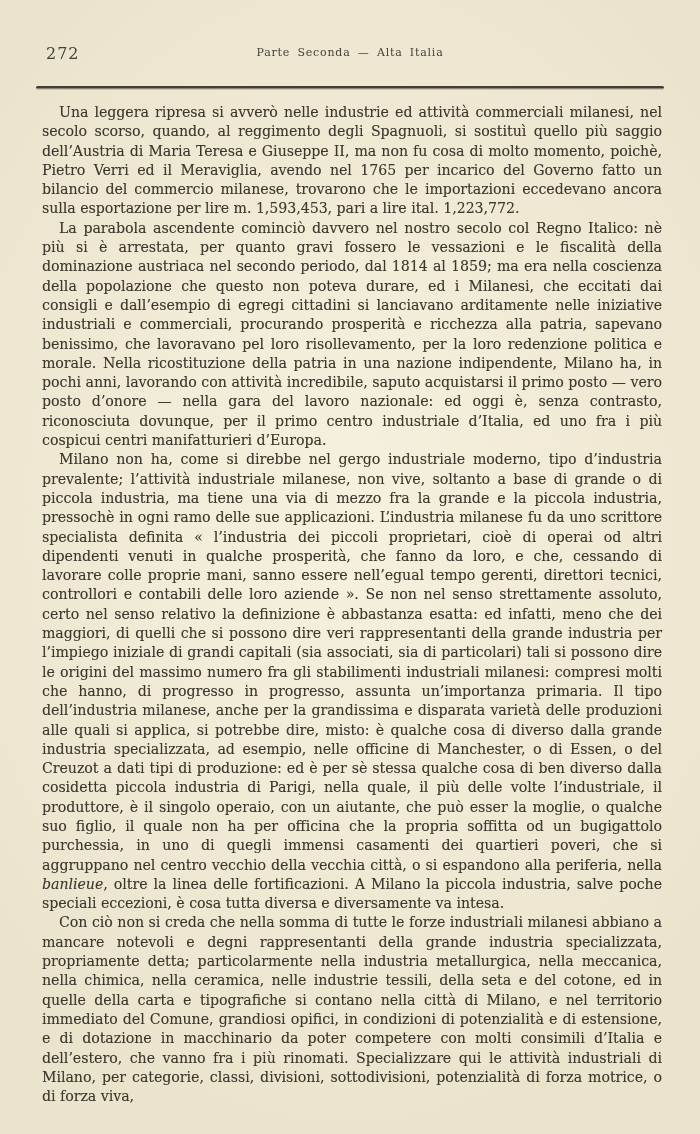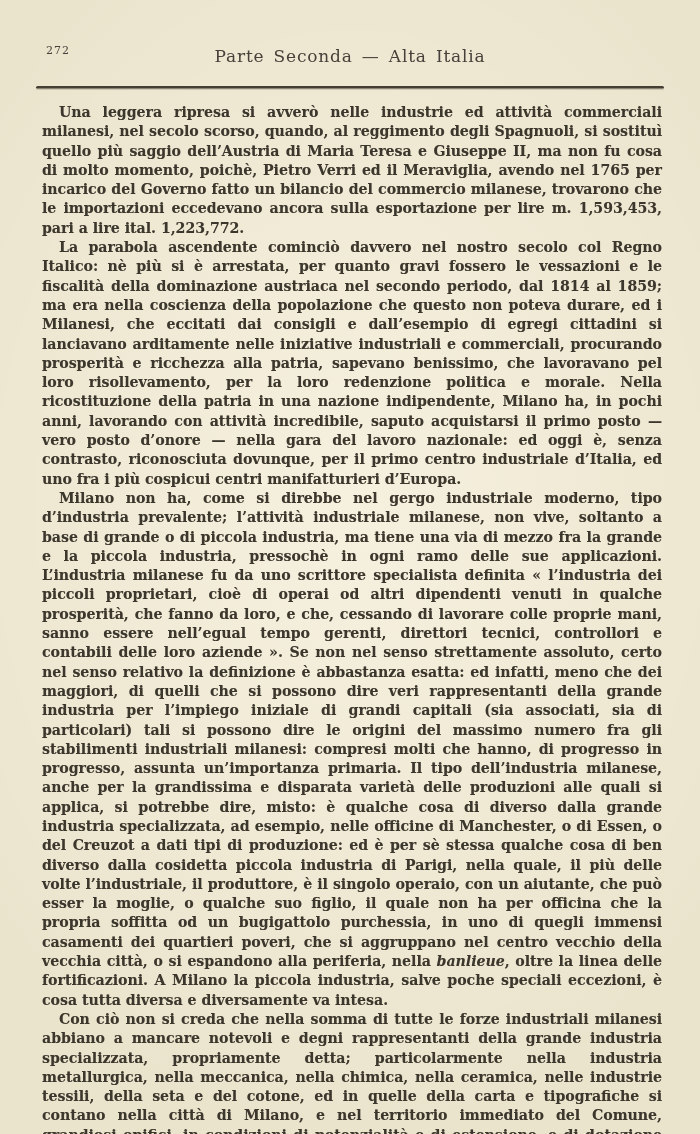--- a/index.html
+++ b/index.html
@@ -22,31 +22,31 @@
     position: absolute;
     top: 44px;
     left: 36px;
     right: 36px;
     height: 24px;
   }
   .page-number {
     position: absolute;
     left: 10px;
     top: 0;
-    font-size: 11px;
+    font-size: 16px;
     letter-spacing: 1px;
     color: #46413a;
   }
   .running-title {
     position: absolute;
     left: 0;
     right: 0;
     top: 2px;
     text-align: center;
-    font-size: 17px;
+    font-size: 11px;
     letter-spacing: 0.8px;
     word-spacing: 3px;
     color: #46413a;
   }
   .header-rule {
     position: absolute;
     top: 86px;
     left: 36px;
     right: 36px;
     height: 3px;
@@ -66,21 +66,20 @@
     text-align: justify;
     color: #3c372d;
     text-shadow: 0.2px 0.2px 0.3px rgba(60,55,45,0.35);
   }
   .text-block p {
     margin: 0;
     padding: 0;
   }
   .text-block p.indented {
     text-indent: 17px;
-    font-weight: bold;
   }
   .italic {
     font-style: italic;
   }
 </style>
 </head>
 <body>
 
 <div class="page-header">
   <span class="page-number">272</span>

